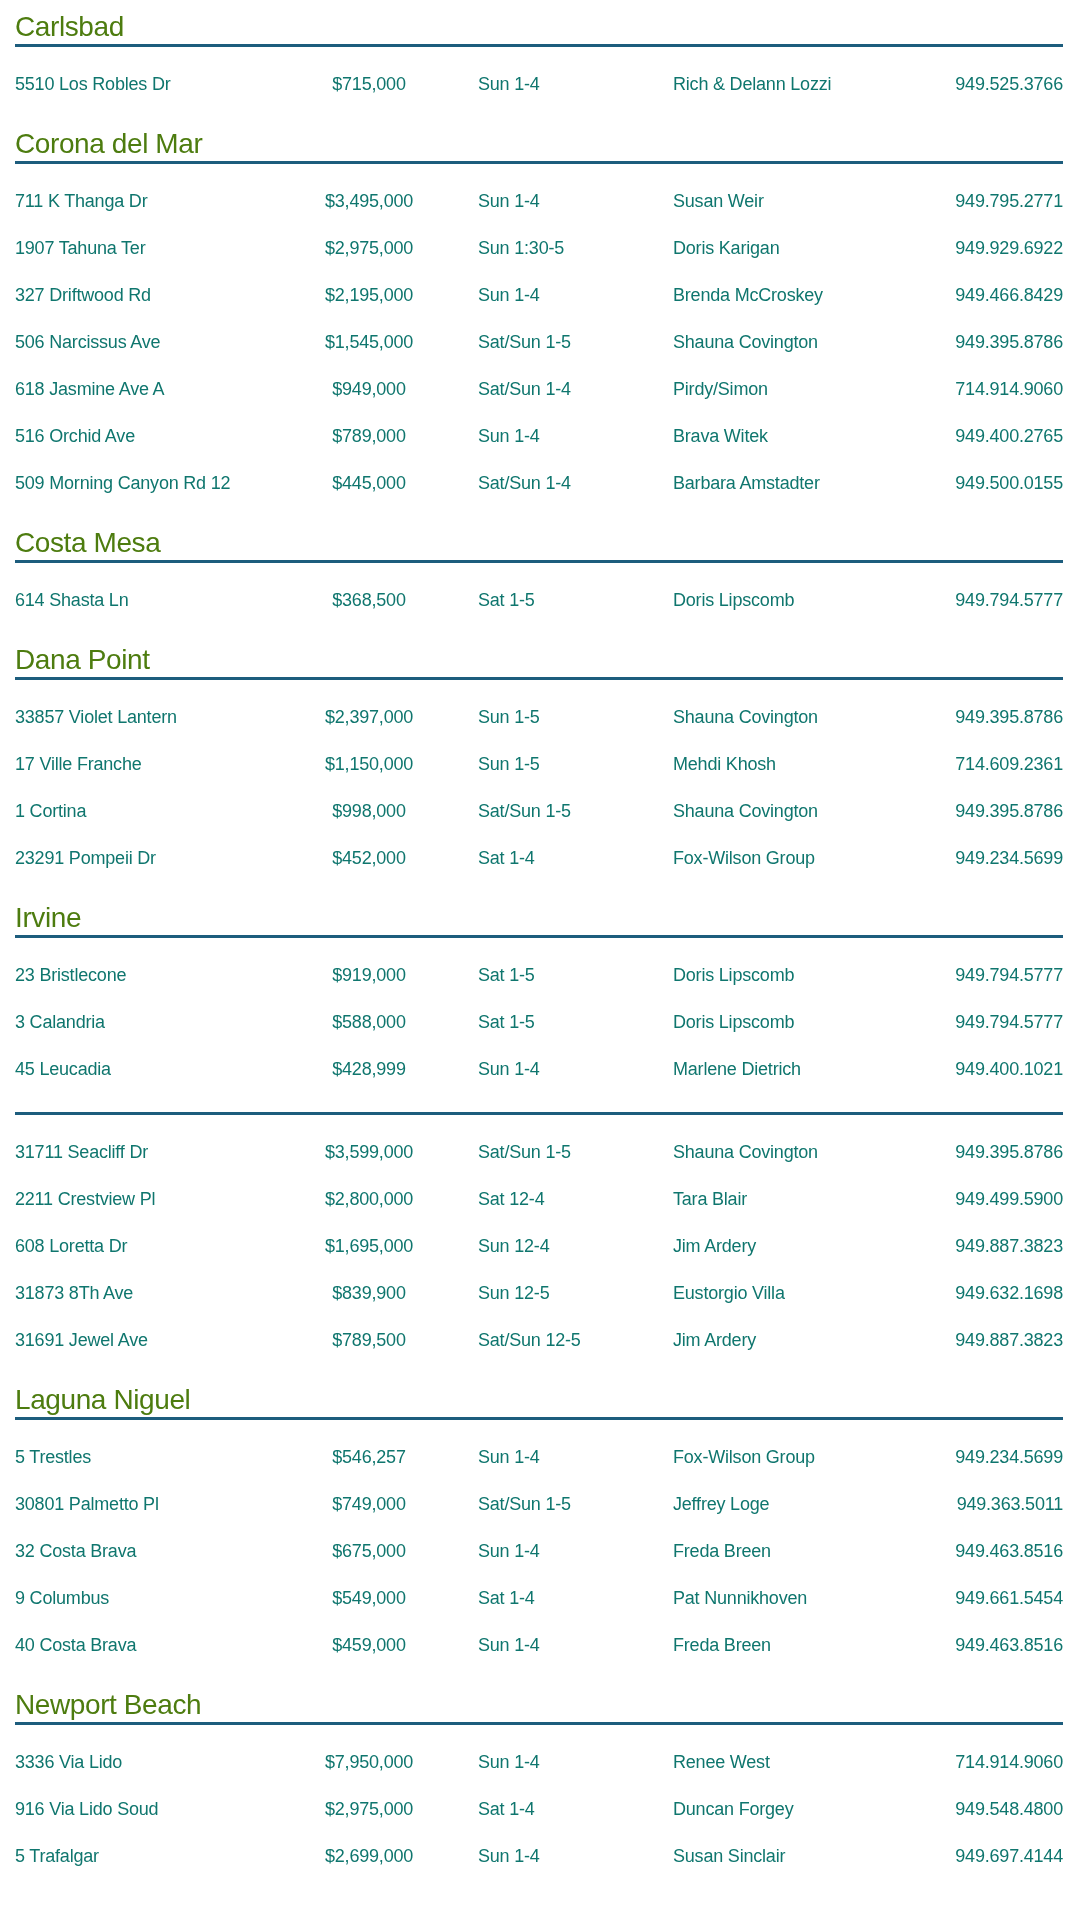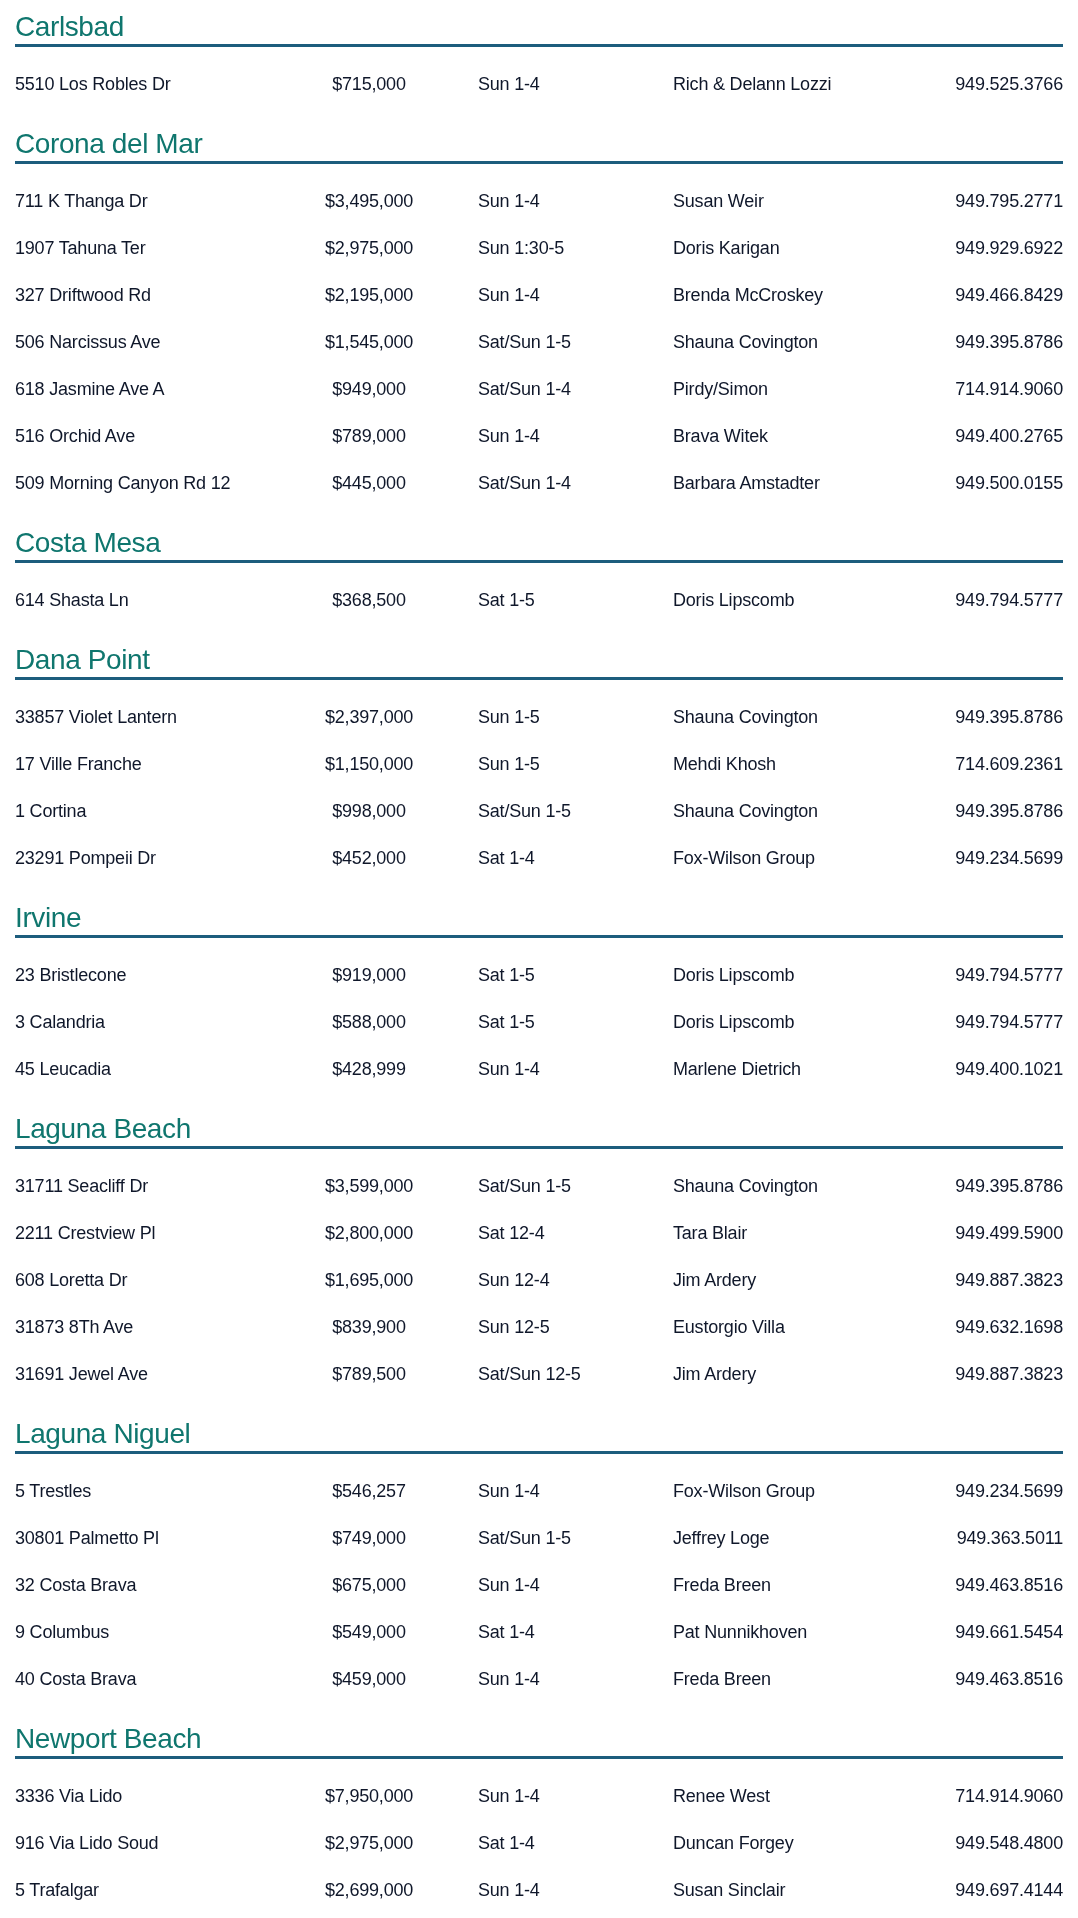--- a/index.html
+++ b/index.html
@@ -11,37 +11,37 @@
     overflow: hidden;
     font-family: "Liberation Sans", sans-serif;
     color: #111111;
   }
   .section { margin-bottom: 19px; }
   .city-heading {
     font-size: 28px;
     line-height: 34px;
     font-weight: 400;
     letter-spacing: -0.4px;
-    color: #0f766e;
+    color: #4d7c0f;
     margin: 0;
   }
   .rule {
     height: 3px;
     width: 100%;
     background: #1d5d7d;
   }
   .rows { padding-top: 14px; }
   .row {
     display: grid;
     grid-template-columns: 310px 88px 260px 240px 150px;
     height: 47px;
     align-items: center;
     font-size: 18px;
     letter-spacing: -0.2px;
-    color: #0f172a;
+    color: #0f766e;
   }
   .cell-address { text-align: left; white-space: nowrap; }
   .cell-price   { text-align: center; white-space: nowrap; }
   .cell-time    { padding-left: 65px; text-align: left; white-space: nowrap; }
   .cell-agent   { text-align: left; white-space: nowrap; }
   .cell-phone   { text-align: right; white-space: nowrap; }
 </style>
 </head>
 <body>
 
@@ -198,21 +198,20 @@
     <span class="cell-address">45 Leucadia</span>
     <span class="cell-price">$428,999</span>
     <span class="cell-time">Sun 1-4</span>
     <span class="cell-agent">Marlene Dietrich</span>
     <span class="cell-phone">949.400.1021</span>
   </div>
 </div>
   </div>
 
   <div class="section">
-    <h2 class="city-heading">Laguna Beach</h2>
     <div class="rule" style="background: rgb(29, 93, 125);"></div>
     <div class="rows">
   <div class="row">
     <span class="cell-address">31711 Seacliff Dr</span>
     <span class="cell-price">$3,599,000</span>
     <span class="cell-time">Sat/Sun 1-5</span>
     <span class="cell-agent">Shauna Covington</span>
     <span class="cell-phone">949.395.8786</span>
   </div>
 

